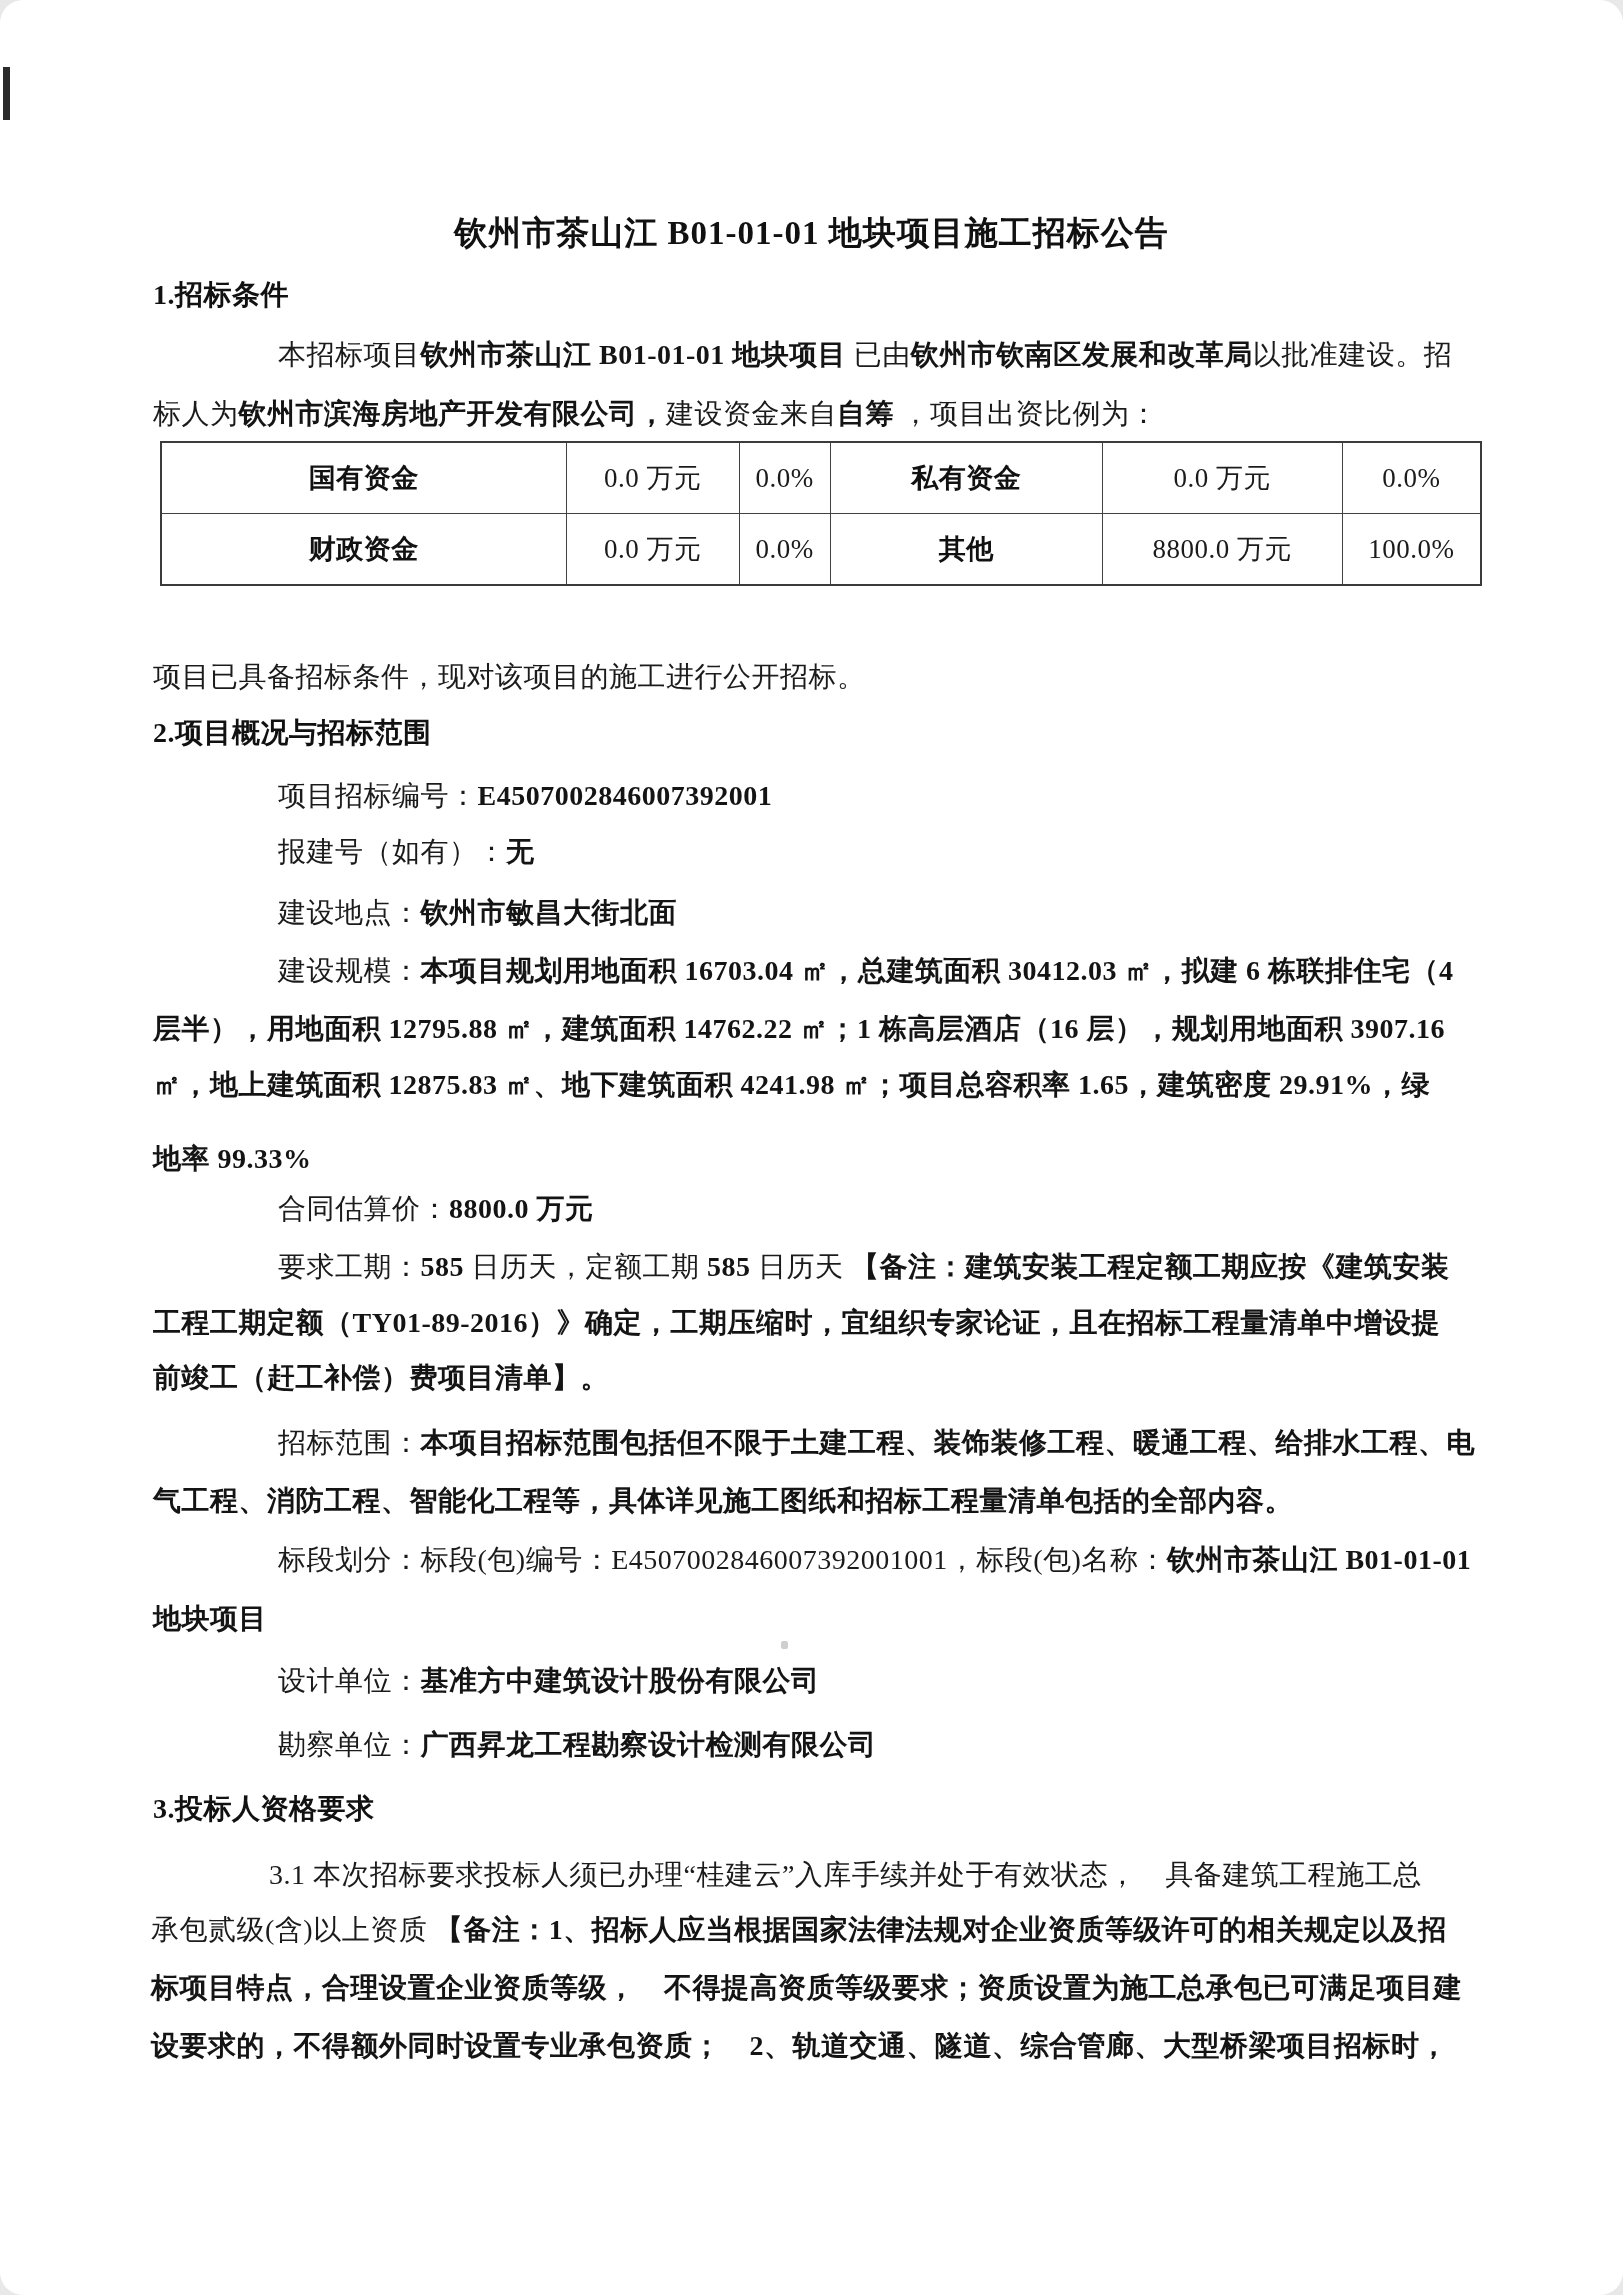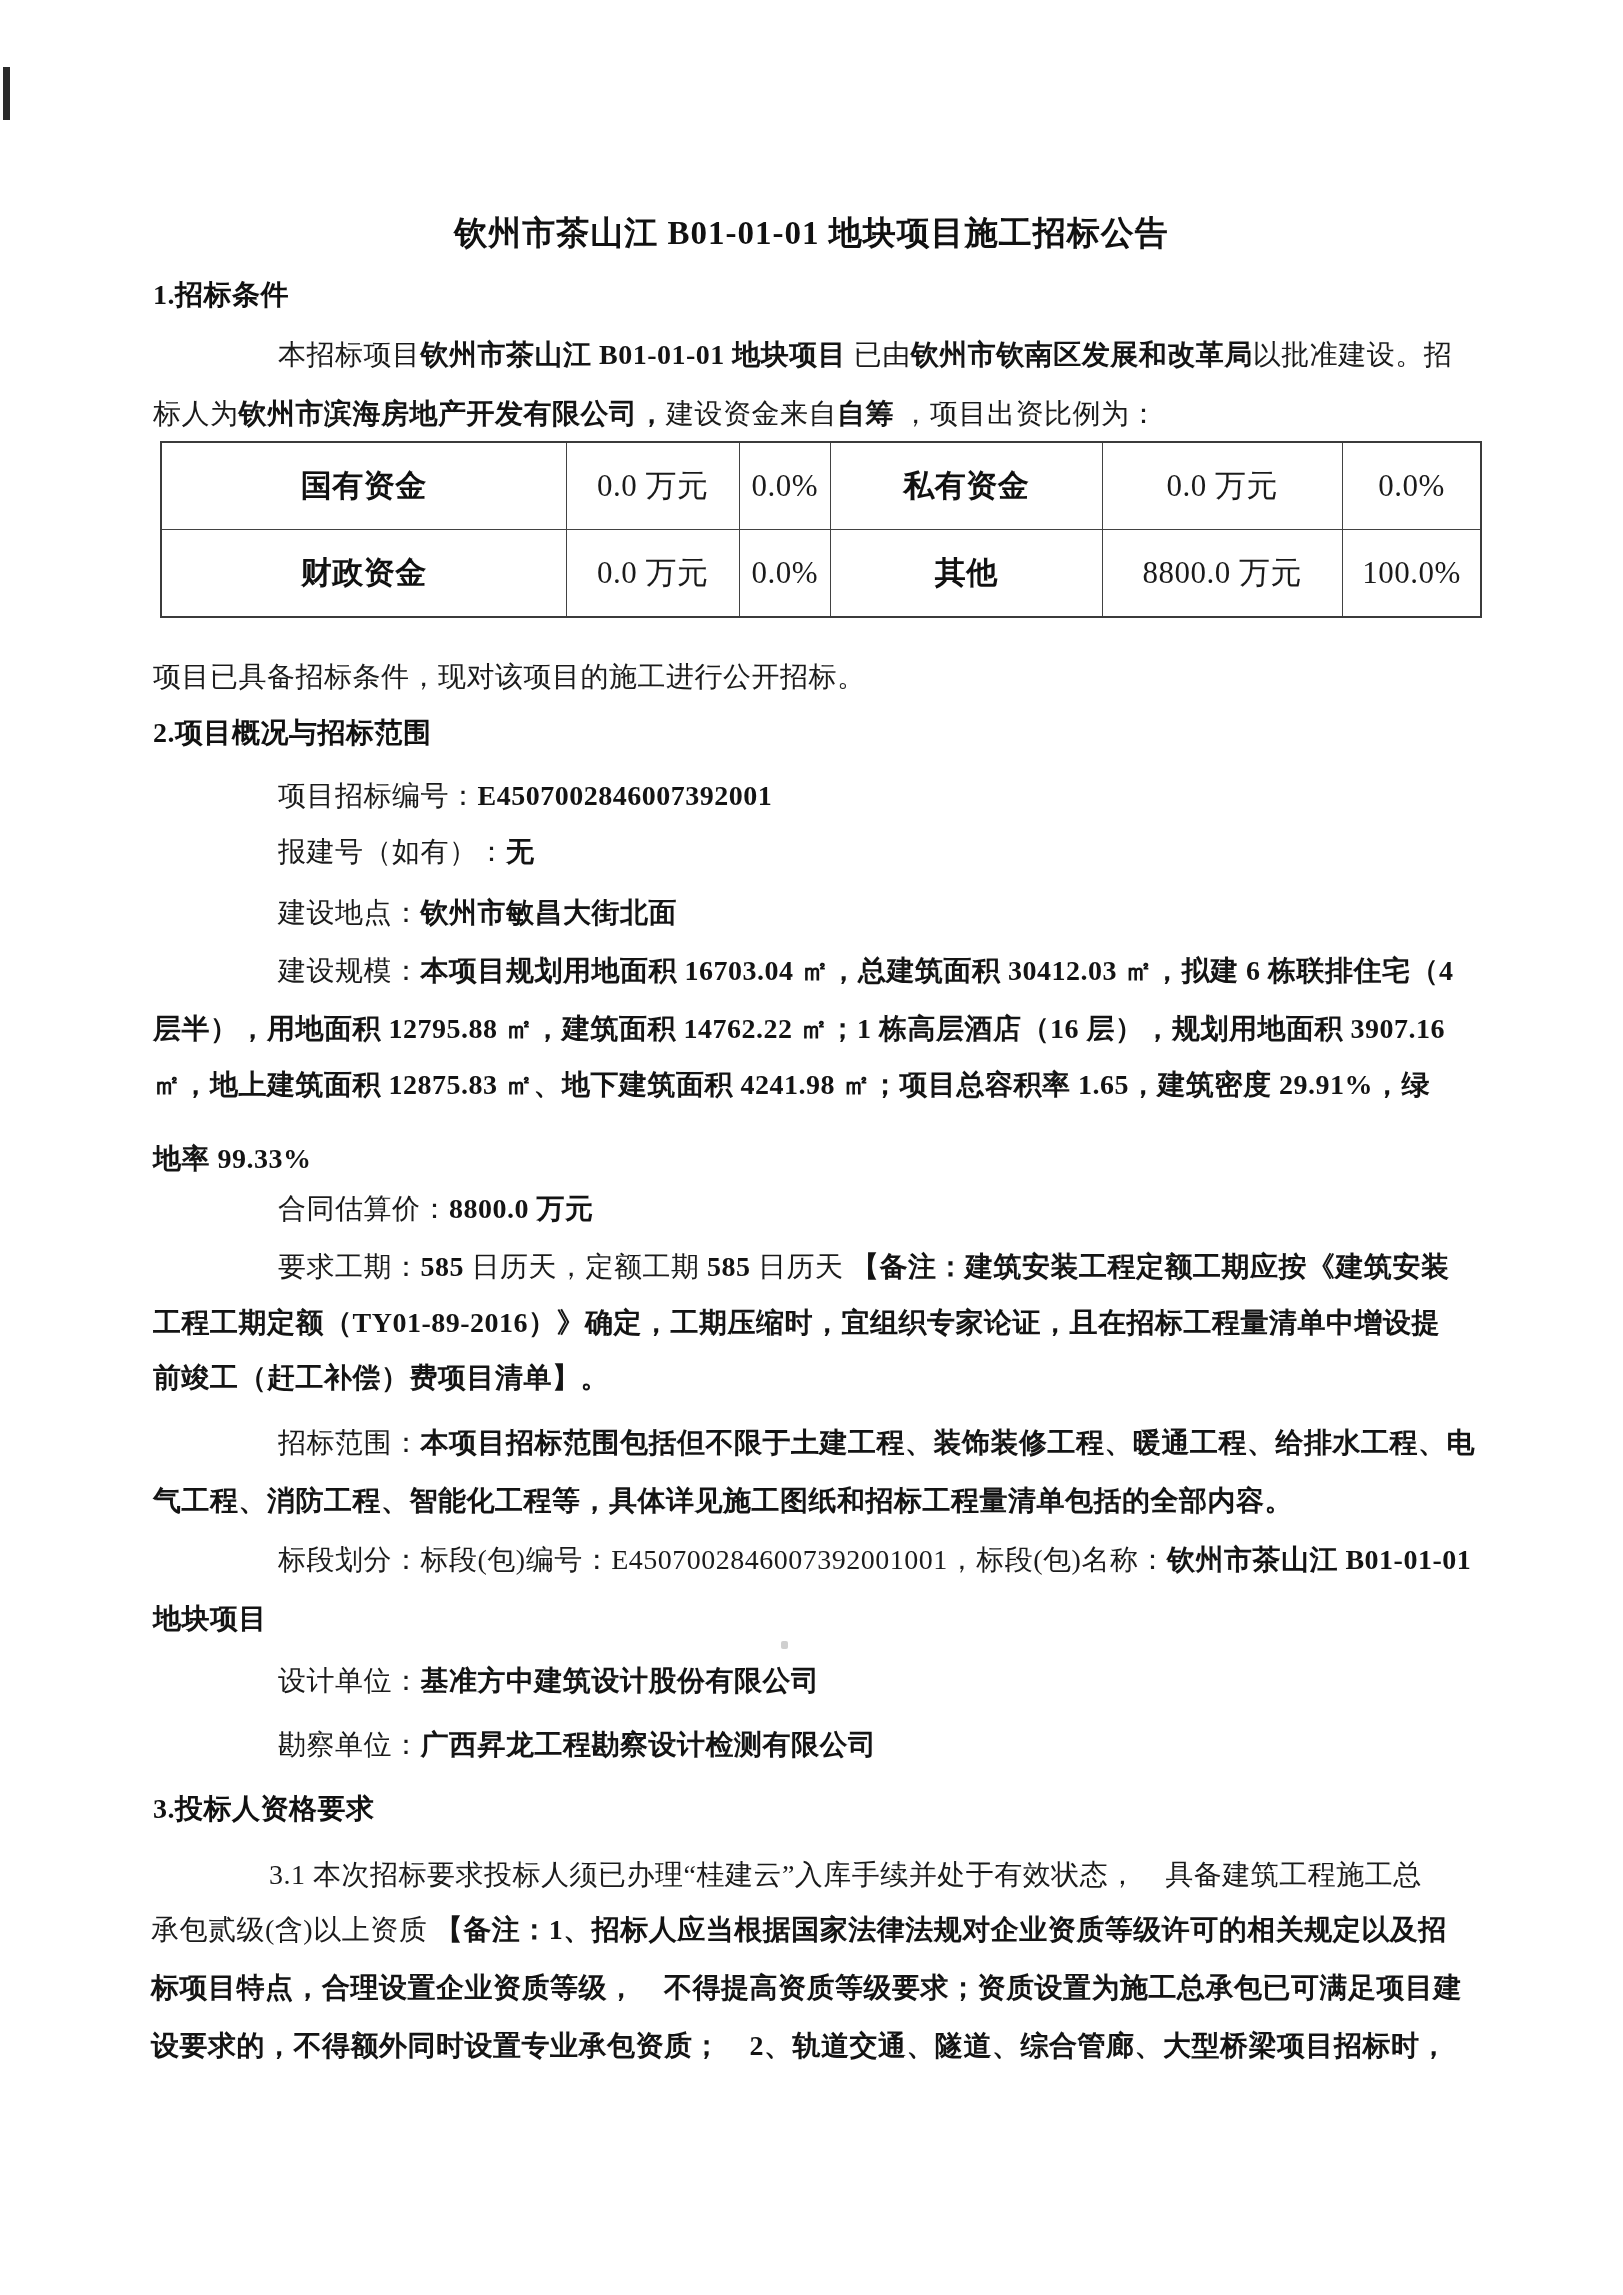--- a/index.html
+++ b/index.html
@@ -1,27 +1,27 @@
 <!DOCTYPE html>
 <html style="font-size:8.2px"><head>
 <meta charset="utf-8">
 <style>
   html,body{margin:0;padding:0;background:#e8e8e8;}
   .page{position:relative;width:1623px;height:2295px;background:#ffffff;overflow:hidden;
-        font-family:"Liberation Serif","DejaVu Serif",serif;color:#1b1b1b;}
+        font-family:"Liberation Serif","DejaVu Serif",serif;color:#1b1b1b;border-radius:23px;}
   .title{position:absolute;top:211px;left:0;width:100%;text-align:center;
          font-size:33px;font-weight:700;letter-spacing:1px;color:#111;white-space:nowrap;}
   .ln{position:absolute;left:153px;white-space:nowrap;font-size:28px;line-height:1.25;letter-spacing:0.5px;}
   .ind{left:278px;}
   .hd{font-weight:700;font-size:28px;color:#111;}
   .b{font-weight:700;color:#141414;}
   table.fund{position:absolute;top:441px;left:160px;width:1322px;border-collapse:collapse;
              border:2.6px solid #3b3b3b;table-layout:fixed;}
   table.fund td{border:1.5px solid #424242;text-align:center;vertical-align:middle;
-                font-size:31px;height:70px;padding:8px;letter-spacing:0.5px;}
+                font-size:27px;height:70px;padding:0;letter-spacing:0.5px;}
   table.fund td.lbl{font-weight:700;color:#111;}
   .mark{position:absolute;left:3.1px;top:67px;width:7.2px;height:53px;background:#2b2b2b;}
   .dot{position:absolute;left:781px;top:1641px;width:7.2px;height:8.2px;background:#cfcfcf;border-radius:2px;}
 </style>
 </head>
 <body>
 
 <div class="page">
 
   <div class="mark"></div>

